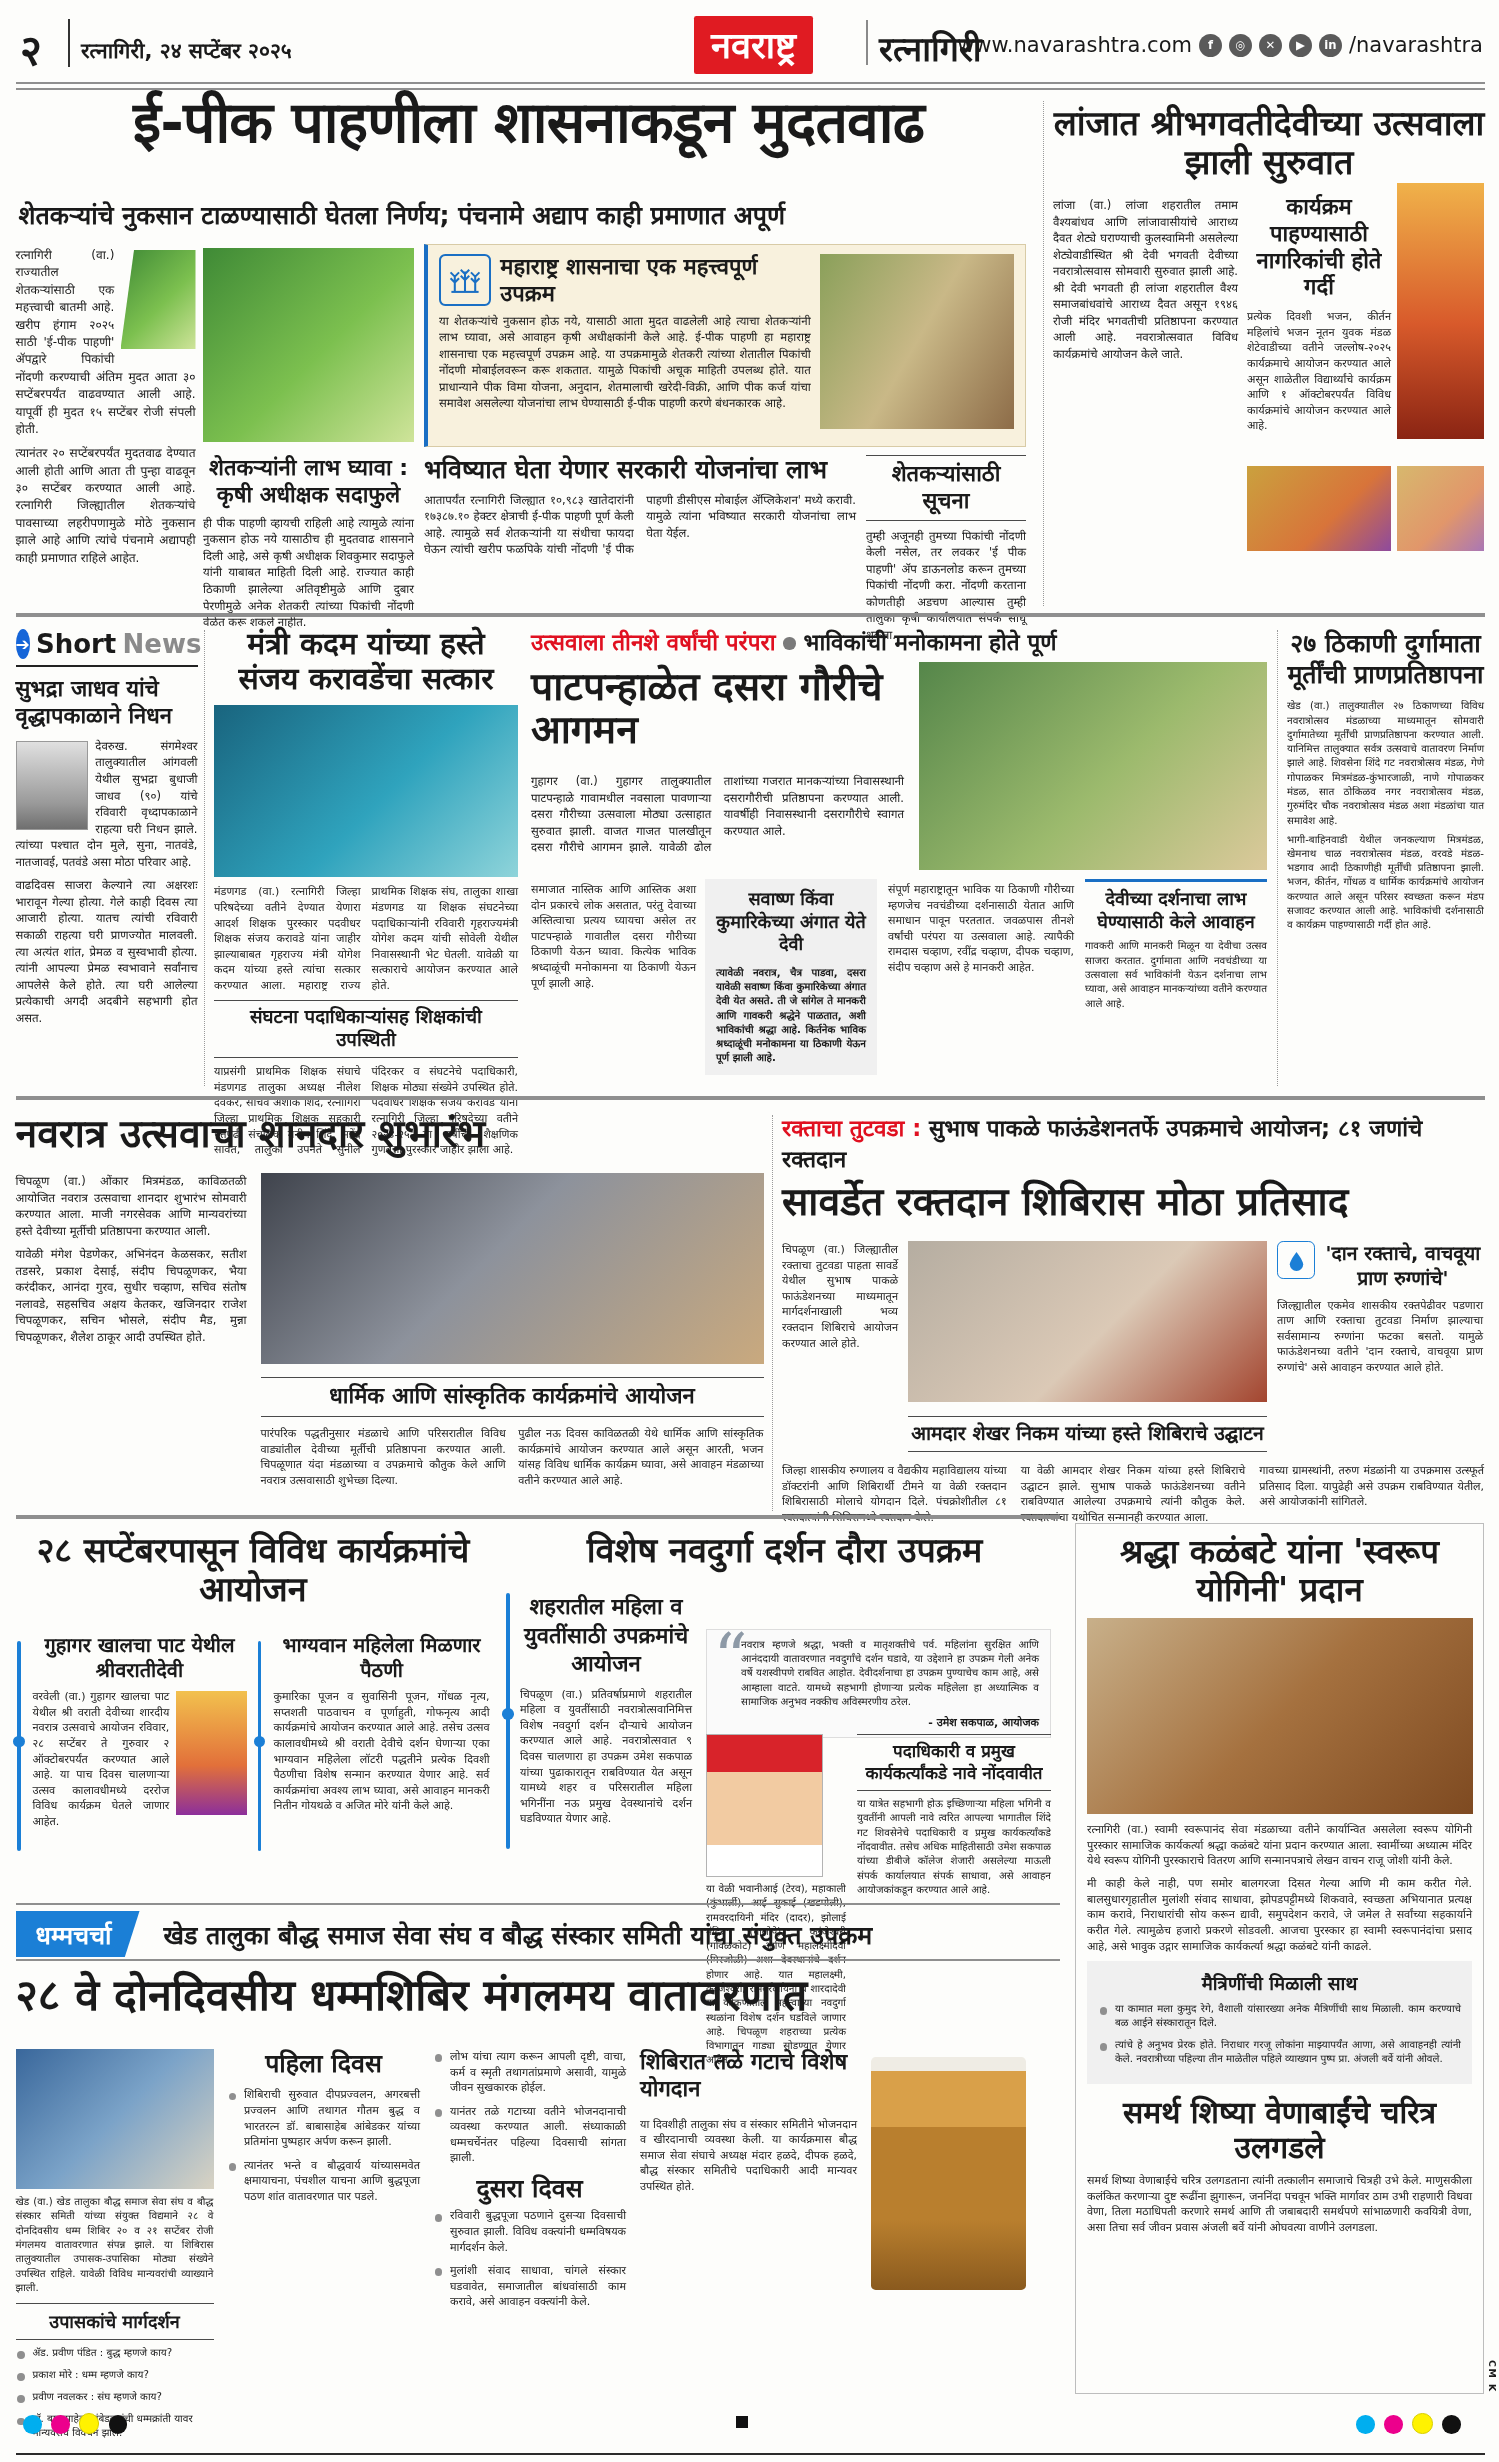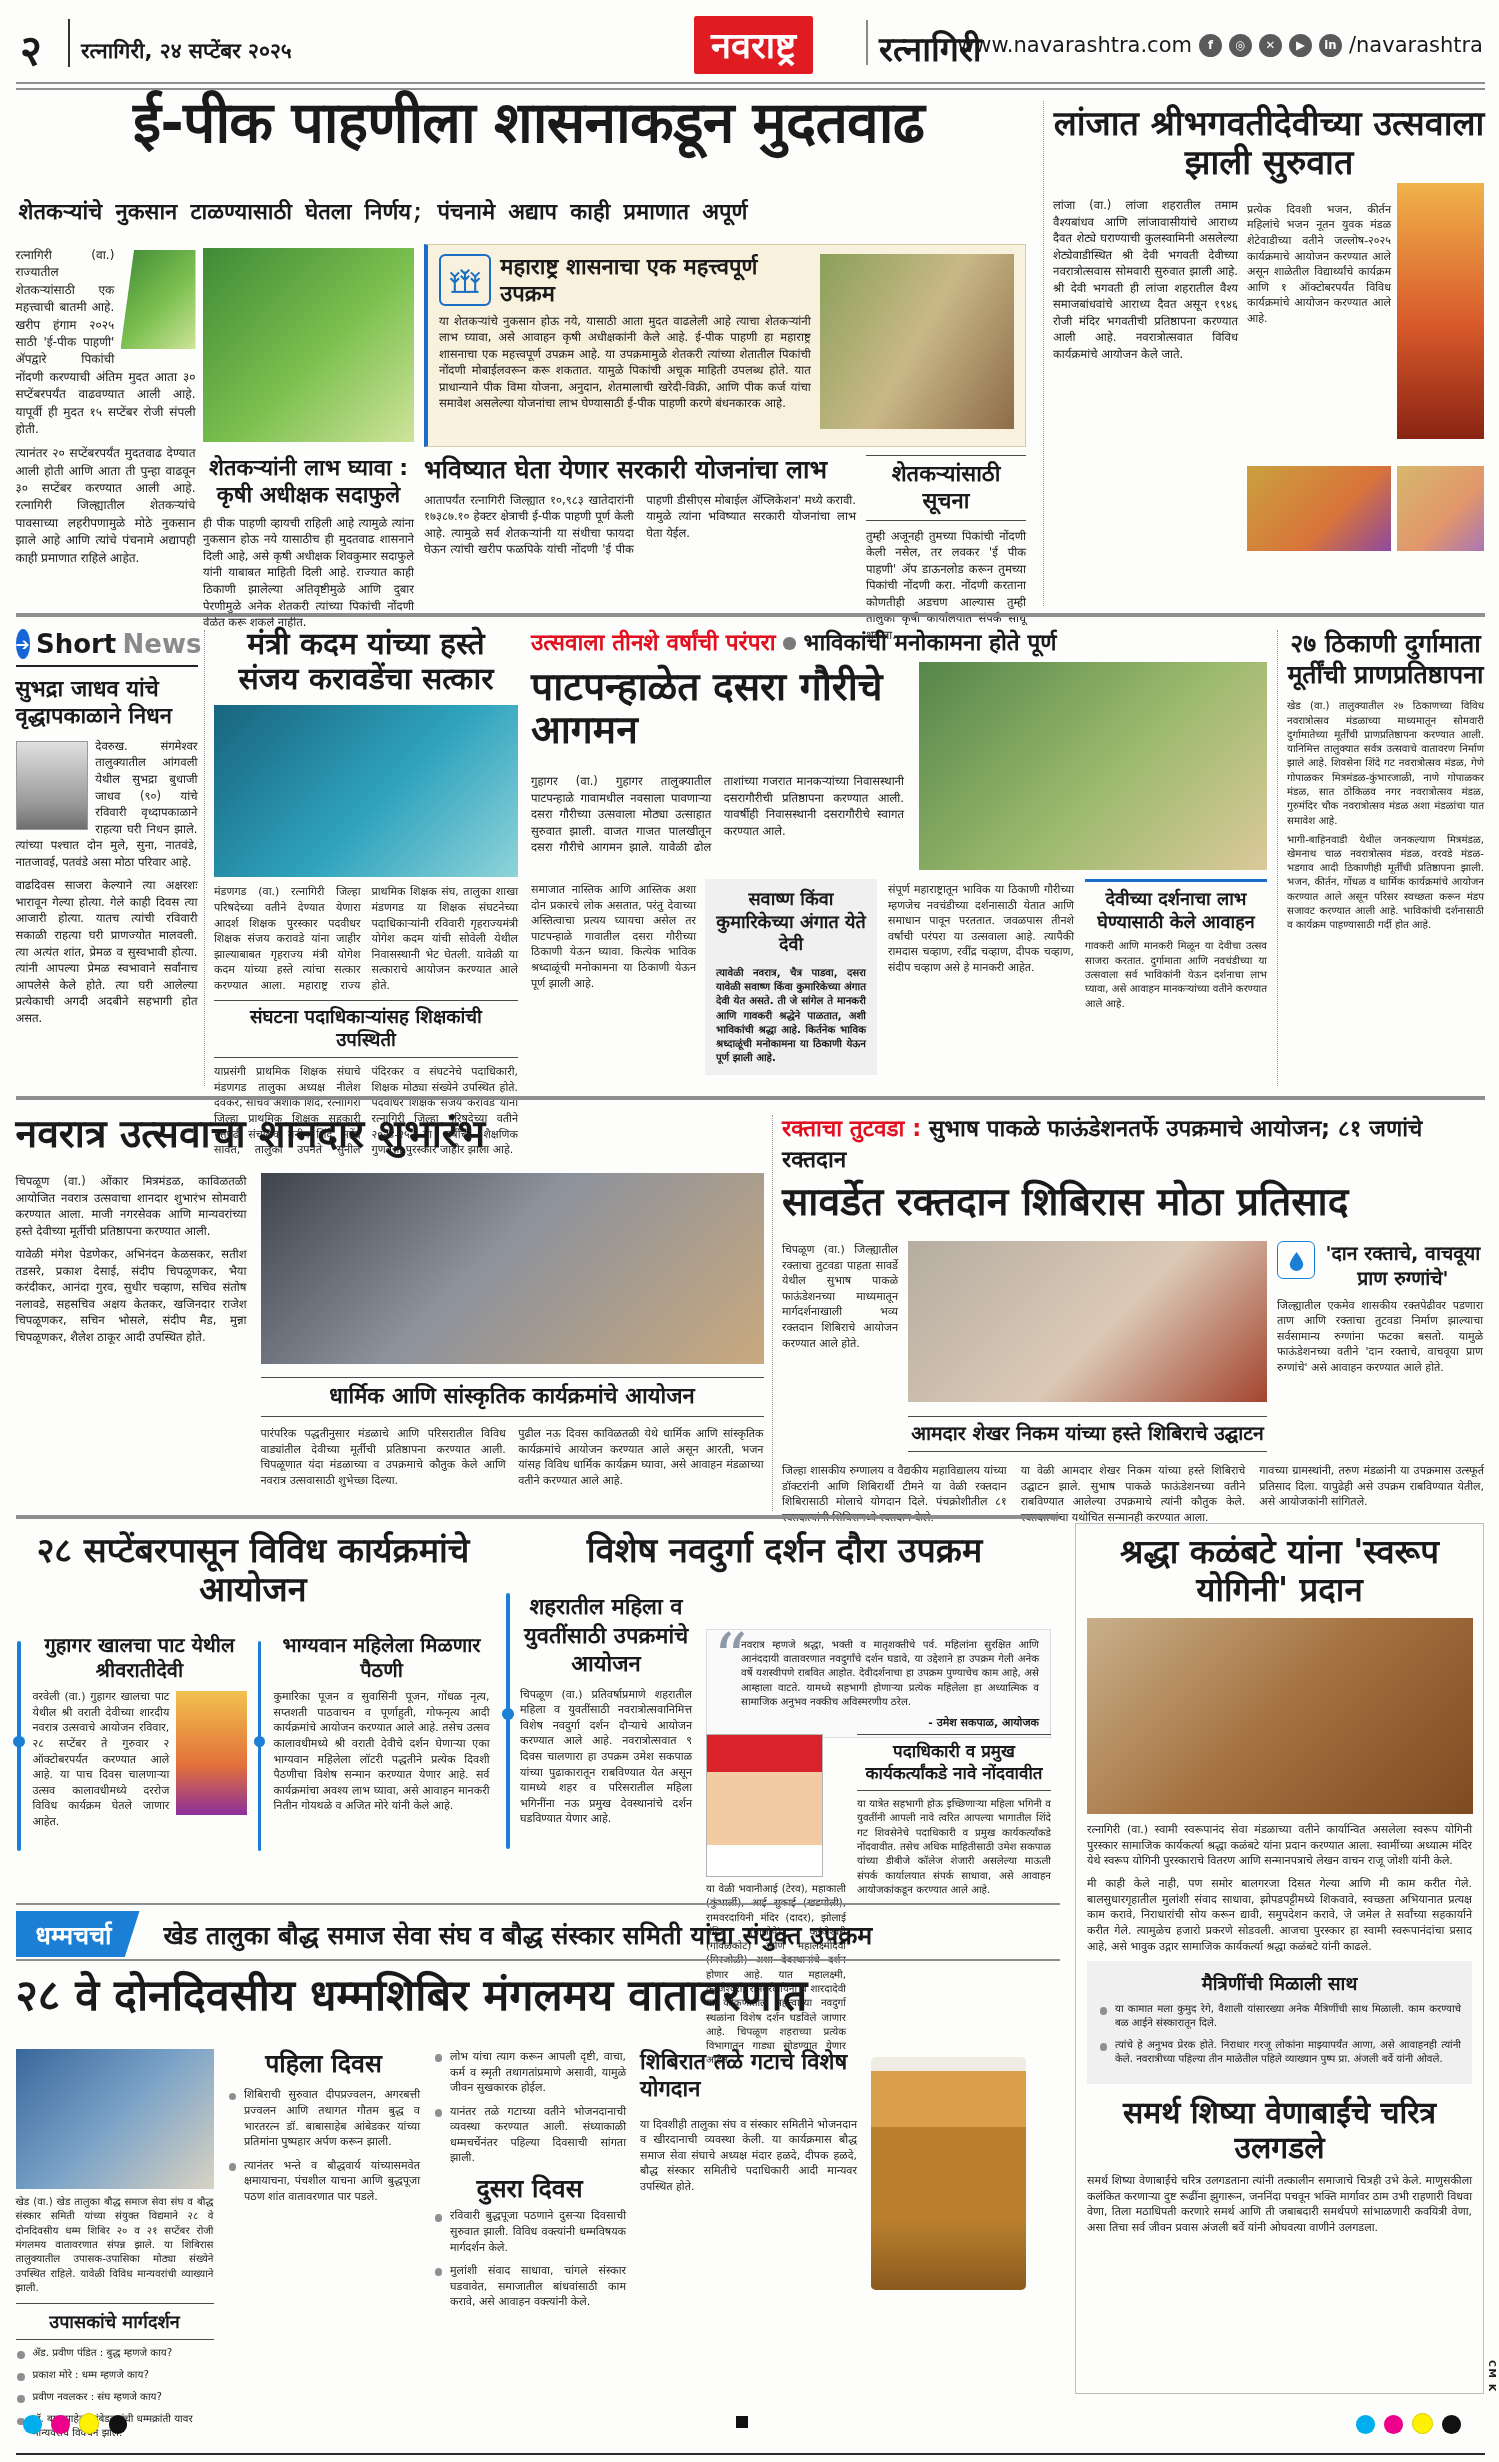--- a/index.html
+++ b/index.html
@@ -9,21 +9,21 @@
   .b{font-weight:700;}
   .c{text-align:center;}
   .jt{text-align:justify;text-justify:inter-word;}
   .h76{font-size:57px;line-height:1.06;font-weight:700;letter-spacing:-0.8px;}
   .h58{font-size:43px;line-height:1.08;font-weight:700;}
   .h52{font-size:39px;line-height:1.12;font-weight:700;}
   .h46{font-size:34px;line-height:1.15;font-weight:700;}
   .h40{font-size:30px;line-height:1.18;font-weight:700;}
   .h33{font-size:25px;line-height:1.22;font-weight:700;}
   .h29{font-size:22px;line-height:1.22;font-weight:700;}
-  .sub34{font-size:22px;line-height:1.25;font-weight:700;font-family:Liberation Mono, monospace;}
+  .sub34{font-size:25px;line-height:1.25;font-weight:700;}
   .kick{font-size:22.5px;font-weight:700;}
   .bt16{font-size:12px;line-height:1.45;}
   .bt15{font-size:11.5px;line-height:1.44;}
   .bt14{font-size:11px;line-height:1.42;}
   .bt13{font-size:10.2px;line-height:1.4;}
   p{margin:0 0 7px 0;}
   .rule{position:absolute;background:#8f8f8f;}
   .blackrule{position:absolute;background:#2a2a2a;}
   .dotsep{position:absolute;border-left:1.6px dotted #9a9a9a;width:0;}
   .shead{border-top:1.6px solid #4a4a4a;border-bottom:1.6px solid #4a4a4a;padding:5.4px 3.1px;}
@@ -121,20 +121,21 @@
 
   <div class="abs" style="left:866px;top:455px;width:160px;">
     <div class="h29 c shead">शेतकऱ्यांसाठी सूचना</div>
     <div class="jt bt15" style="margin-top:6.2px;">तुम्ही अजूनही तुमच्या पिकांची नोंदणी केली नसेल, तर लवकर 'ई पीक पाहणी' ॲप डाऊनलोड करून तुमच्या पिकांची नोंदणी करा. नोंदणी करताना कोणतीही अडचण आल्यास तुम्ही तालुका कृषी कार्यालयात संपर्क साधू शकता.</div>
   </div>
 
   <div class="dotsep" style="left:1043px;top:101px;height:505px;"></div>
   <div class="abs h46 c" style="left:1053px;top:104px;width:432px;">लांजात श्रीभगवतीदेवीच्या उत्सवाला झाली सुरुवात</div>
   <div class="abs jt bt15" style="left:1053px;top:197px;width:185px;height:404px;">लांजा (वा.) लांजा शहरातील तमाम वैश्यबांधव आणि लांजावासीयांचे आराध्य दैवत शेट्ये घराण्याची कुलस्वामिनी असलेल्या शेट्येवाडीस्थित श्री देवी भगवती देवीच्या नवरात्रोत्सवास सोमवारी सुरुवात झाली आहे. श्री देवी भगवती ही लांजा शहरातील वैश्य समाजबांधवांचे आराध्य दैवत असून १९४६ रोजी मंदिर भगवतीची प्रतिष्ठापना करण्यात आली आहे. नवरात्रोत्सवात विविध कार्यक्रमांचे आयोजन केले जाते.</div>
   <div class="abs" style="left:1247px;top:194px;width:144px;">
+    <div class="h29 c">कार्यक्रम पाहण्यासाठी नागरिकांची होते गर्दी</div>
     <div class="jt bt14" style="margin-top:7.8px;">प्रत्येक दिवशी भजन, कीर्तन महिलांचे भजन नूतन युवक मंडळ शेटेवाडीच्या वतीने जल्लोष-२०२५ कार्यक्रमाचे आयोजन करण्यात आले असून शाळेतील विद्यार्थ्यांचे कार्यक्रम आणि १ ऑक्टोबरपर्यंत विविध कार्यक्रमांचे आयोजन करण्यात आले आहे.</div>
   </div>
   <div class="photo ph-goddess" style="left:1397px;top:183px;width:87px;height:256px;"></div>
   <div class="photo ph-ceremony" style="left:1247px;top:466px;width:144px;height:85px;"></div>
   <div class="photo ph-ceremony" style="left:1397px;top:466px;width:87px;height:85px;opacity:.75;"></div>
 
   <div class="rule" style="left:15.5px;top:613px;width:1469px;height:3.9px;"></div>
 
   <div class="abs" style="left:15.5px;top:629px;width:182px;">
     <div style="display:flex;align-items:center;gap:6.2px;border-bottom:2.3px solid #222;padding-bottom:6.2px;">

